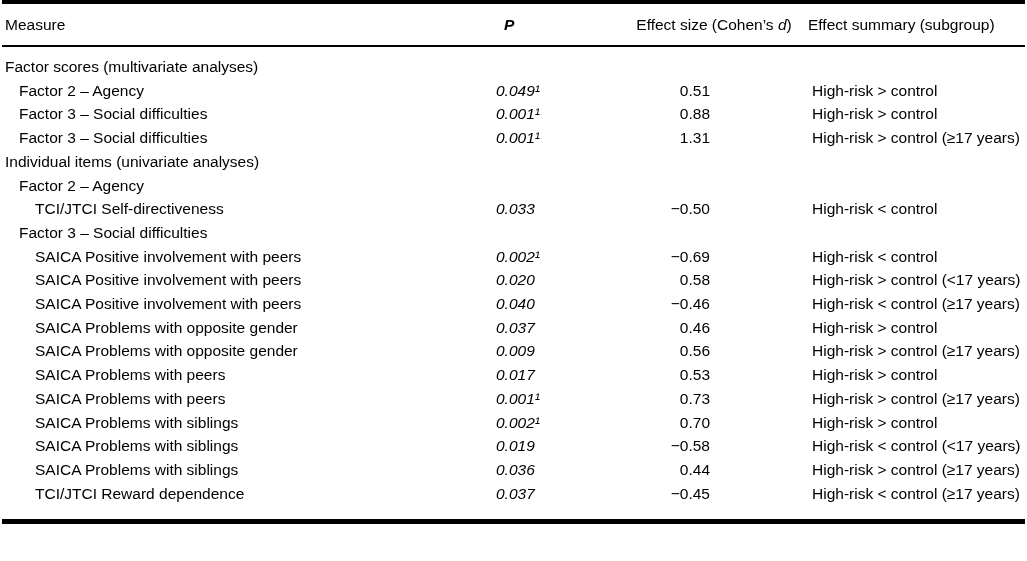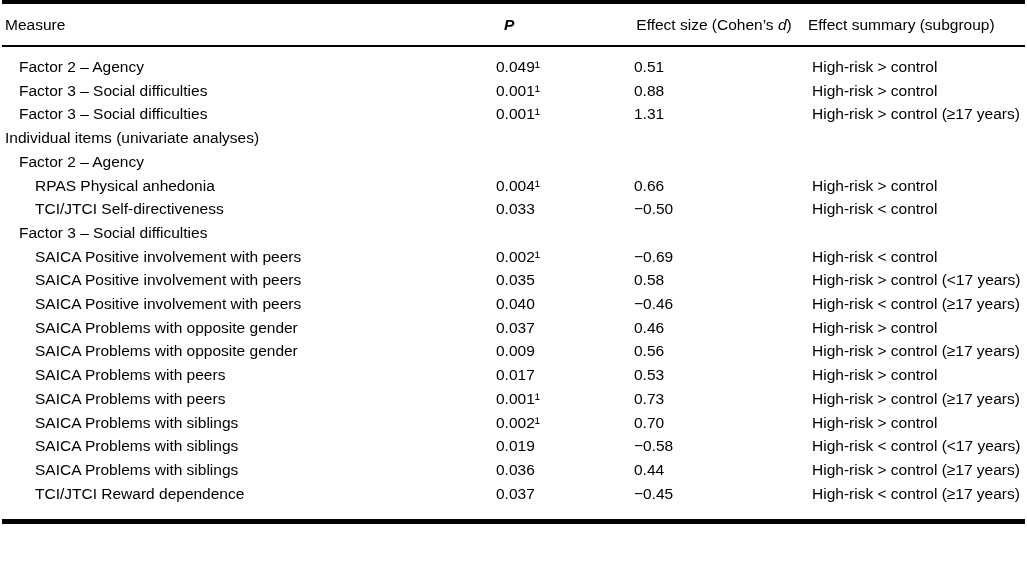--- a/index.html
+++ b/index.html
@@ -54,22 +54,22 @@
     white-space: nowrap;
     overflow: hidden;
     vertical-align: middle;
   }
   tbody tr:first-child td { padding-top: 8px; }
   tbody tr:last-child td { padding-bottom: 14px; }
 
   td.measure { padding-left: 3px; }
   td.measure.indent-1 { padding-left: 17px; margin-top: 10px; }
   td.measure.indent-2 { padding-left: 33px; }
-  td.pval { padding-left: 4px; text-align: left; }
-  td.dval { text-align: left; padding-right: 84px; }
+  td.pval { padding-left: 4px; text-align: left; font-style: italic; }
+  td.dval { text-align: right; padding-right: 84px; }
   td.summary { padding-left: 18px; }
 </style>
 </head>
 <body>
 
 <div class="table-wrap">
   <table class="results">
     <colgroup>
       <col class="c-measure">
       <col class="c-p">
@@ -79,20 +79,26 @@
     <thead>
       <tr>
         <th class="h-measure">Measure</th>
         <th class="h-p">P</th>
         <th class="h-d"><span>Effect size (Cohen’s </span><span class="italic">d</span><span>)</span></th>
         <th class="h-summary">Effect summary (subgroup)</th>
       </tr>
     </thead>
     <tbody>
         <tr>
+    <td class="measure indent-0">Factor scores (multivariate analyses)</td>
+    <td class="pval"></td>
+    <td class="dval"></td>
+    <td class="summary"></td>
+  </tr>
+        <tr>
     <td class="measure indent-1">Factor 2 – Agency</td>
     <td class="pval">0.049¹</td>
     <td class="dval">0.51</td>
     <td class="summary">High-risk &gt; control</td>
   </tr>
         <tr>
     <td class="measure indent-1">Factor 3 – Social difficulties</td>
     <td class="pval">0.001¹</td>
     <td class="dval">0.88</td>
     <td class="summary">High-risk &gt; control</td>
@@ -107,26 +113,20 @@
     <td class="measure indent-0">Individual items (univariate analyses)</td>
     <td class="pval"></td>
     <td class="dval"></td>
     <td class="summary"></td>
   </tr>
         <tr>
     <td class="measure indent-1">Factor 2 – Agency</td>
     <td class="pval"></td>
     <td class="dval"></td>
     <td class="summary"></td>
-  </tr>
-        <tr>
-    <td class="measure indent-2">RPAS Physical anhedonia</td>
-    <td class="pval">0.004¹</td>
-    <td class="dval">0.66</td>
-    <td class="summary">High-risk &gt; control</td>
   </tr>
         <tr>
     <td class="measure indent-2">TCI/JTCI Self-directiveness</td>
     <td class="pval">0.033</td>
     <td class="dval">−0.50</td>
     <td class="summary">High-risk &lt; control</td>
   </tr>
         <tr>
     <td class="measure indent-1">Factor 3 – Social difficulties</td>
     <td class="pval"></td>
@@ -134,21 +134,21 @@
     <td class="summary"></td>
   </tr>
         <tr>
     <td class="measure indent-2">SAICA Positive involvement with peers</td>
     <td class="pval">0.002¹</td>
     <td class="dval">−0.69</td>
     <td class="summary">High-risk &lt; control</td>
   </tr>
         <tr>
     <td class="measure indent-2">SAICA Positive involvement with peers</td>
-    <td class="pval">0.035</td>
+    <td class="pval">0.020</td>
     <td class="dval">0.58</td>
     <td class="summary">High-risk &gt; control (&lt;17 years)</td>
   </tr>
         <tr>
     <td class="measure indent-2">SAICA Positive involvement with peers</td>
     <td class="pval">0.040</td>
     <td class="dval">−0.46</td>
     <td class="summary">High-risk &lt; control (≥17 years)</td>
   </tr>
         <tr>

